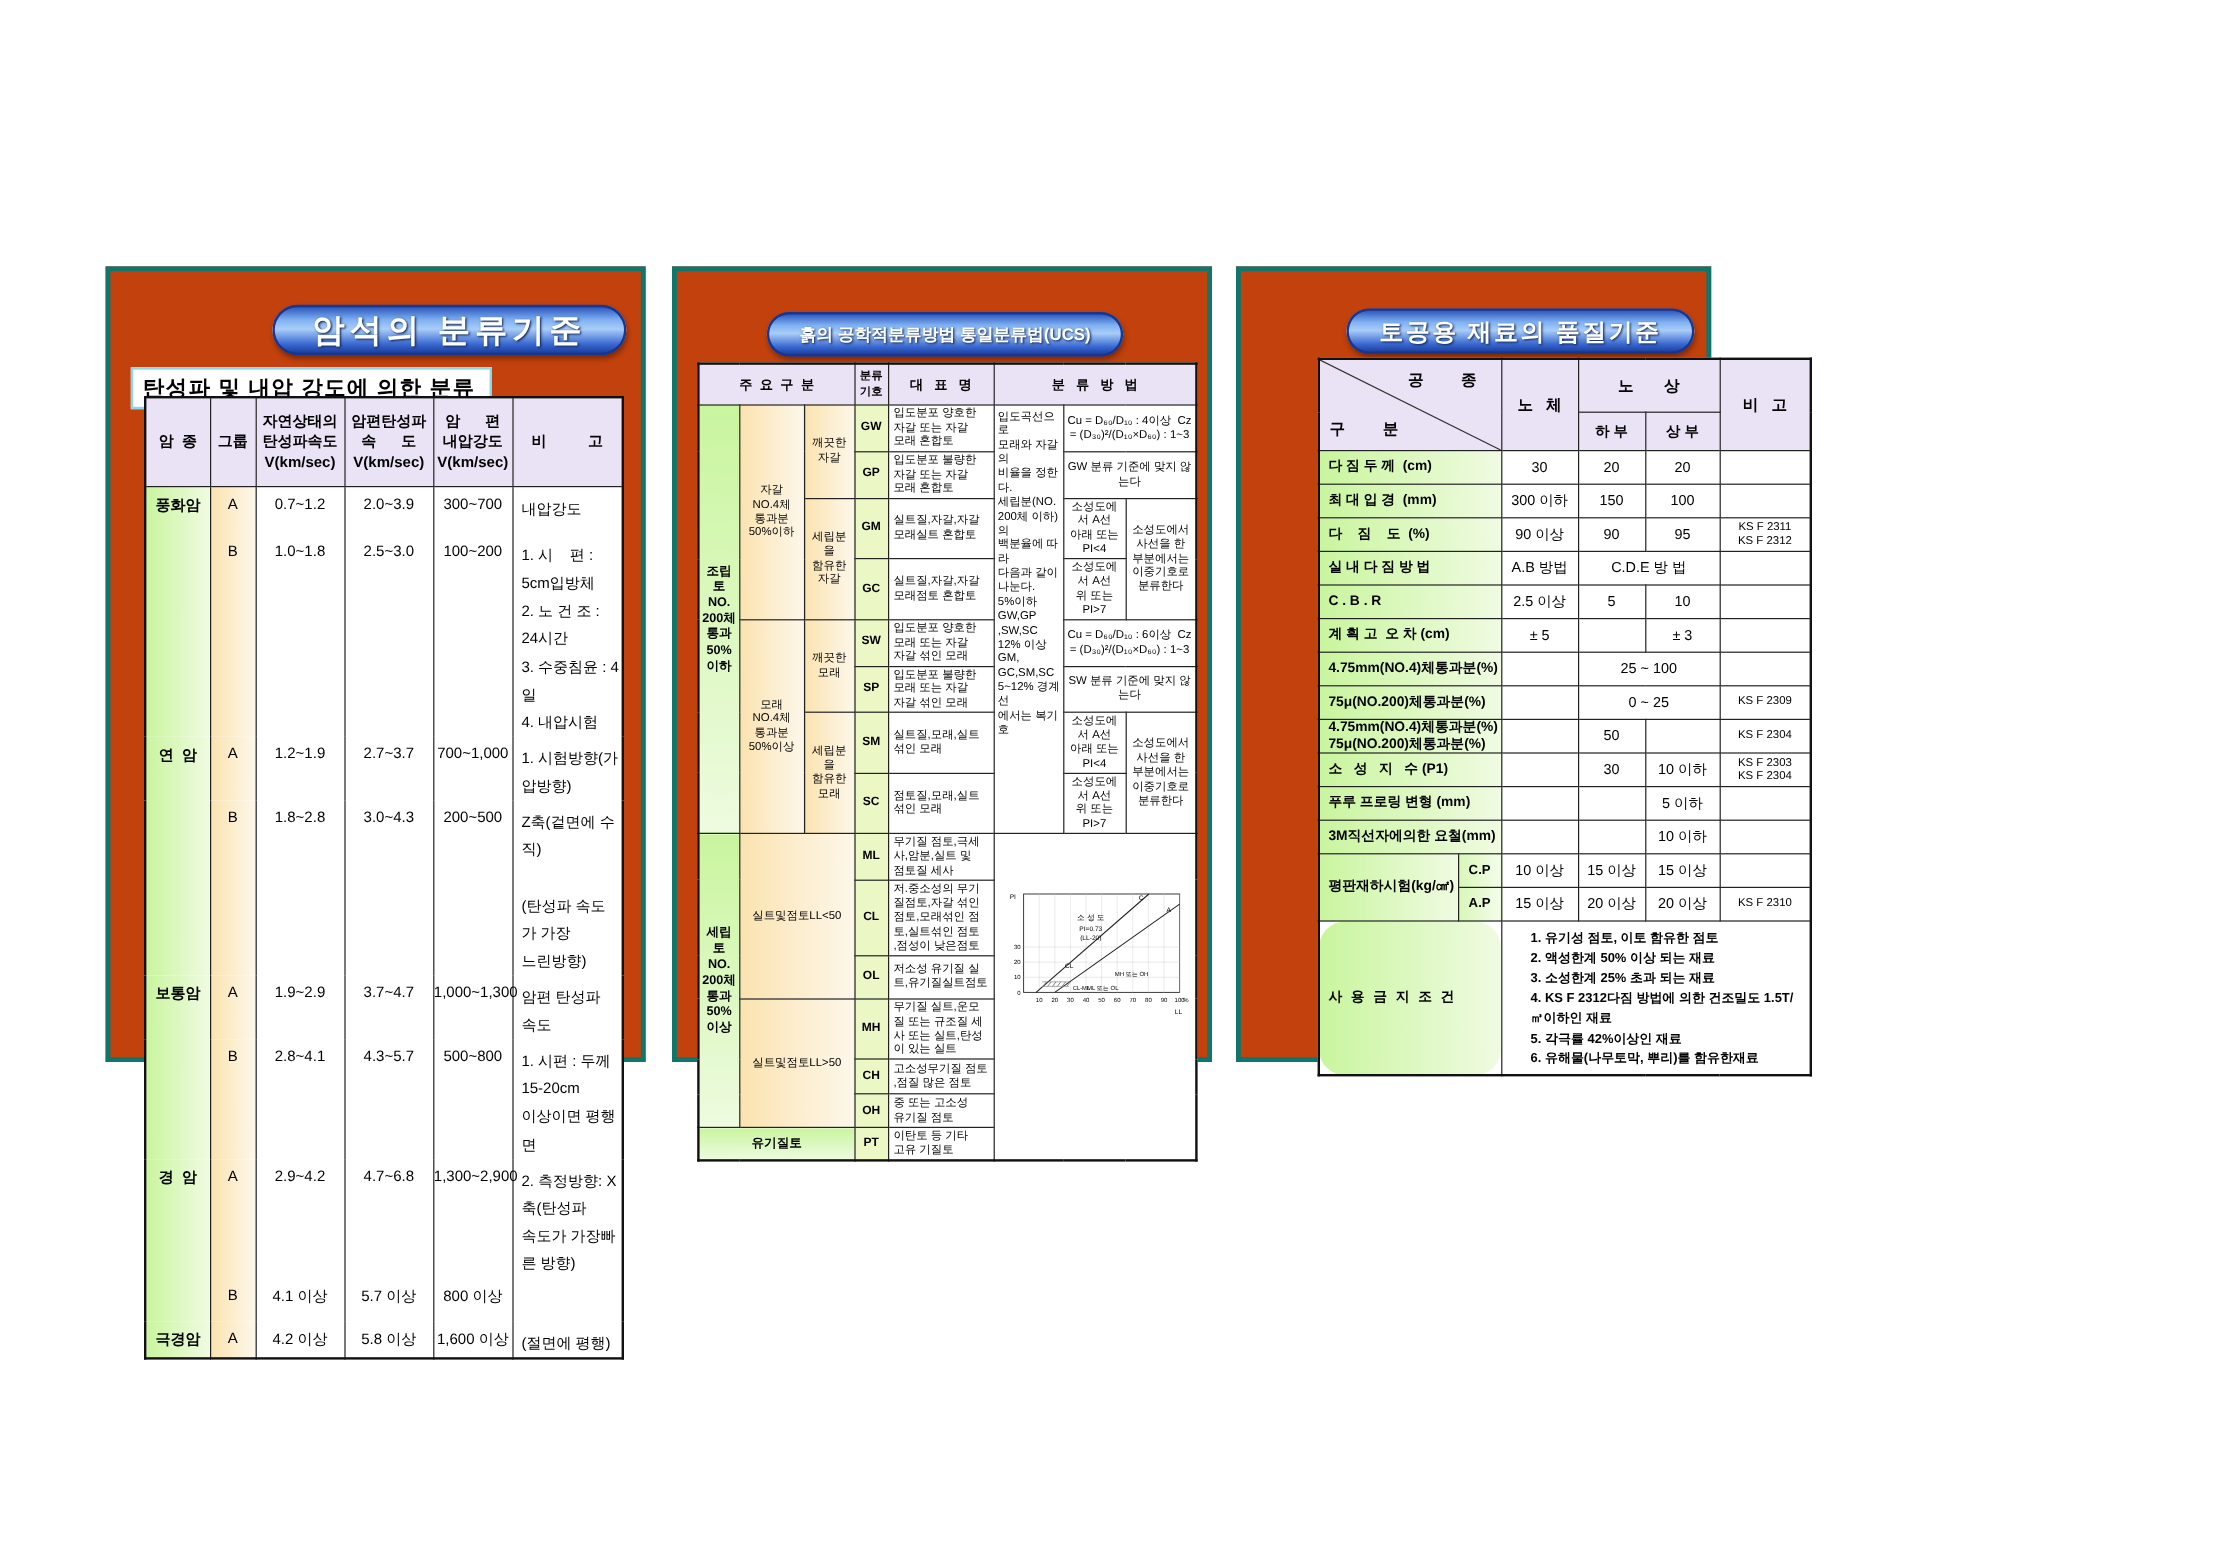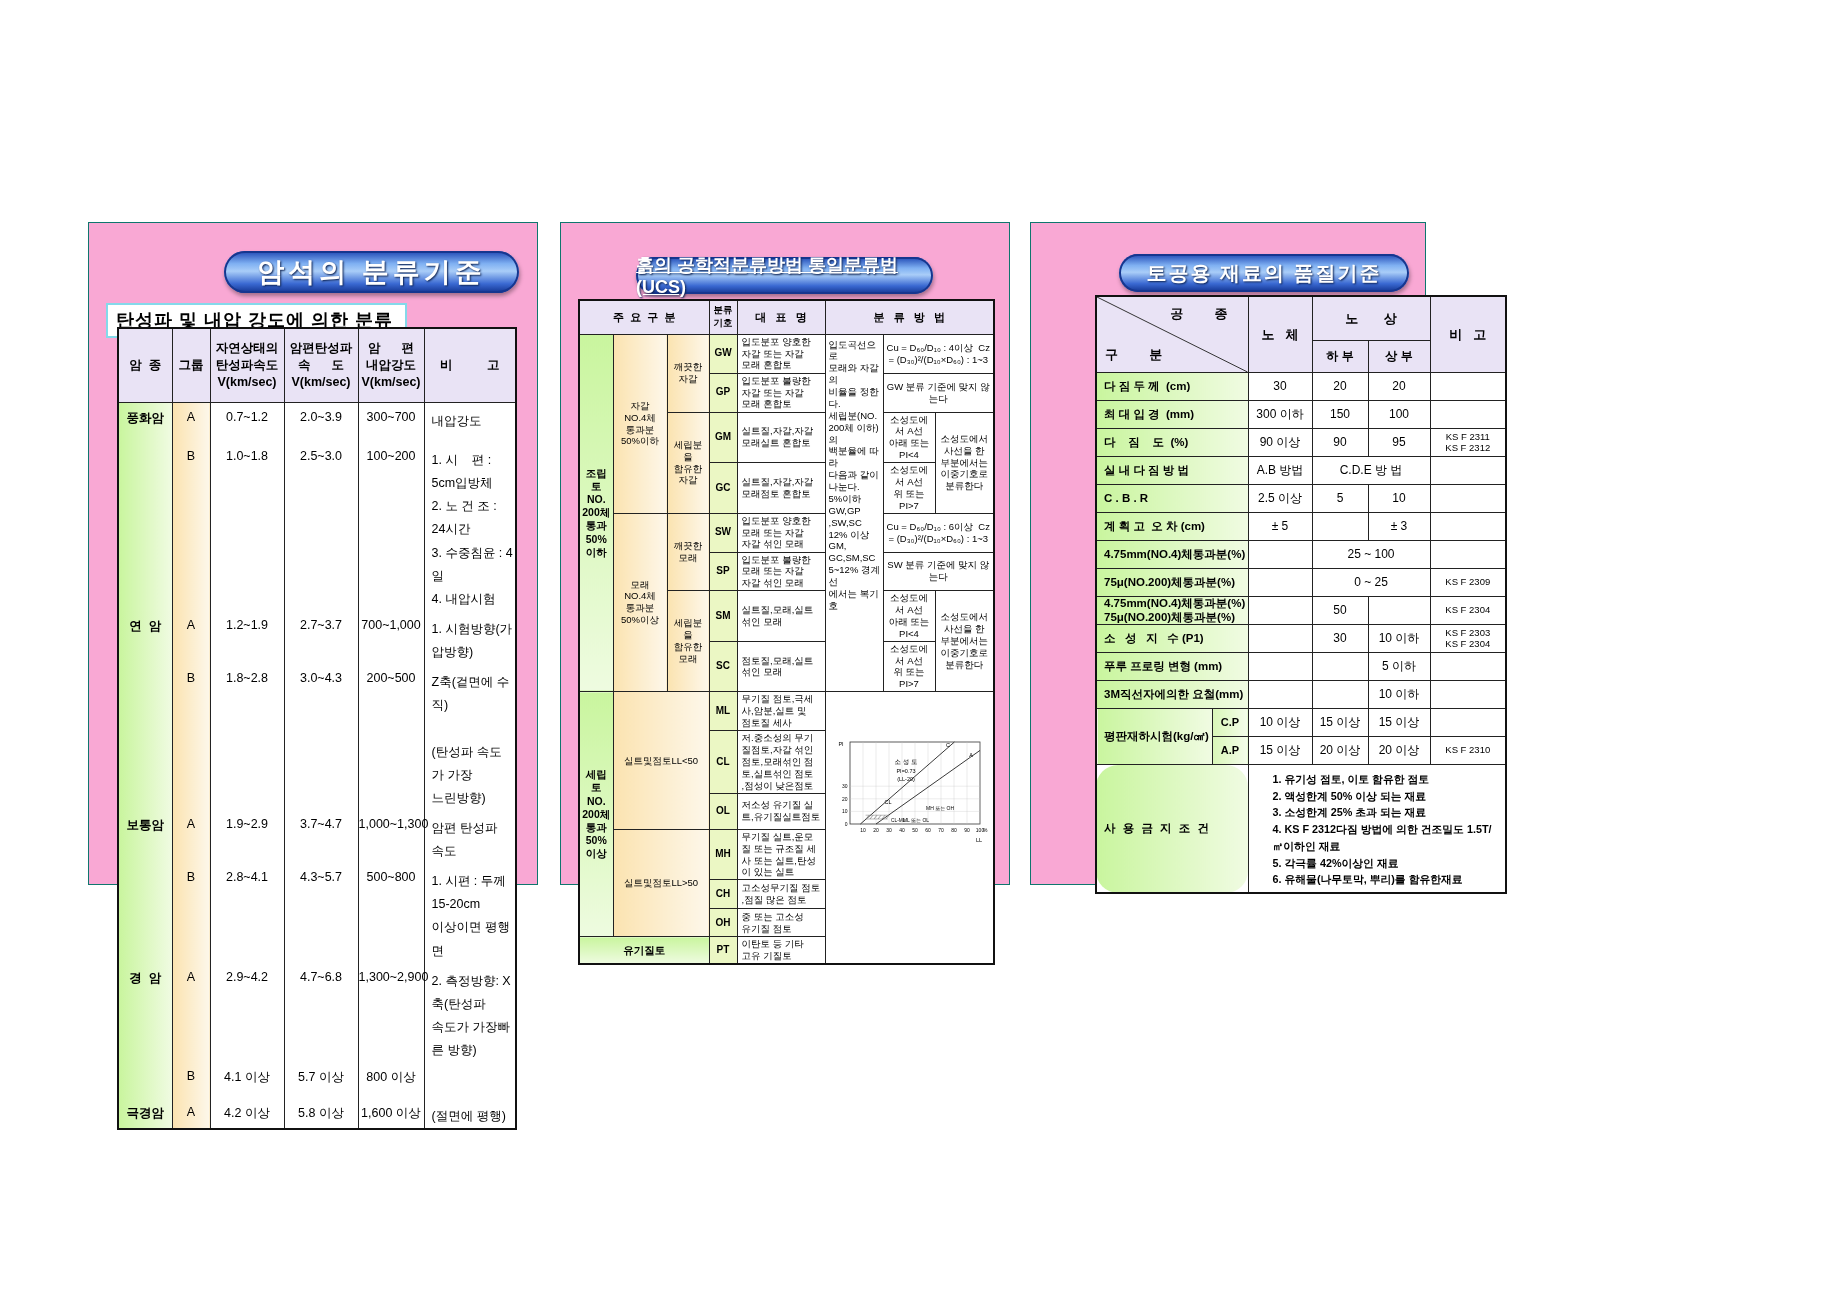--- a/index.html
+++ b/index.html
@@ -1,26 +1,26 @@
 <!DOCTYPE html>
 <html><head>
 <meta charset="utf-8">
 <style>
 *{margin:0;padding:0;box-sizing:border-box;}
 html,body{width:1845px;height:1305px;background:#fff;font-family:"Liberation Sans","DejaVu Sans",sans-serif;color:#000;}
 body{position:relative;}
-.panel{position:absolute;top:222px;height:663px;background:#f9a8d4;border:1px solid #0f766e;}
+.panel{position:absolute;top:222px;height:663px;background:#c2410c;border:4px solid #0f766e;}
 #panel-rock{left:88px;width:450px;}
 #panel-soil{left:560px;width:450px;}
 #panel-quality{left:1030px;width:396px;}
 .pill{position:absolute;border-radius:999px;color:#fff;font-weight:bold;display:flex;align-items:center;justify-content:center;
  background:linear-gradient(180deg,#1e47b4 0%,#7fb0f2 30%,#a9cdf8 48%,#3a69d2 78%,#12338f 100%);
  box-shadow:1px 3px 4px rgba(0,0,0,.35), inset 0 0 0 2px #16368f;text-shadow:1px 1px 2px #0b2050;}
 #rock-pill{left:135px;top:28px;width:295px;height:42px;font-size:27px;letter-spacing:4px;}
-#soil-pill{left:75px;top:34px;width:297px;height:37px;font-size:18px;letter-spacing:0;text-decoration:underline;}
+#soil-pill{left:75px;top:34px;width:297px;height:37px;font-size:14px;letter-spacing:0;}
 #quality-pill{left:88px;top:31px;width:290px;height:38px;font-size:20px;letter-spacing:2px;}
 .subtitle{position:absolute;left:17px;top:80px;background:#fff;border:2px solid #84d9ea;padding:3px 12px 4px 8px;font-weight:bold;font-size:18px;letter-spacing:1px;}
 table{border-collapse:collapse;table-layout:fixed;background:#fff;}
 th{background:#e9e3f5;border:1px solid #222;font-weight:bold;text-align:center;vertical-align:middle;white-space:pre-wrap;}
 
 #rock-table{position:absolute;left:28px;top:104px;width:398px;border:2px solid #111;}
 #rock-table th{font-size:12.5px;height:74px;line-height:1.35;}
 #rock-table td{border-left:1px solid #222;border-right:1px solid #222;font-size:12.5px;vertical-align:top;padding-top:7px;text-align:center;white-space:pre-wrap;}
 .c-type{background:linear-gradient(90deg,#c9f59e,#f0fbe2);font-weight:bold;}
 .c-grp{background:linear-gradient(90deg,#fbe3b0,#fdf7ea);}

